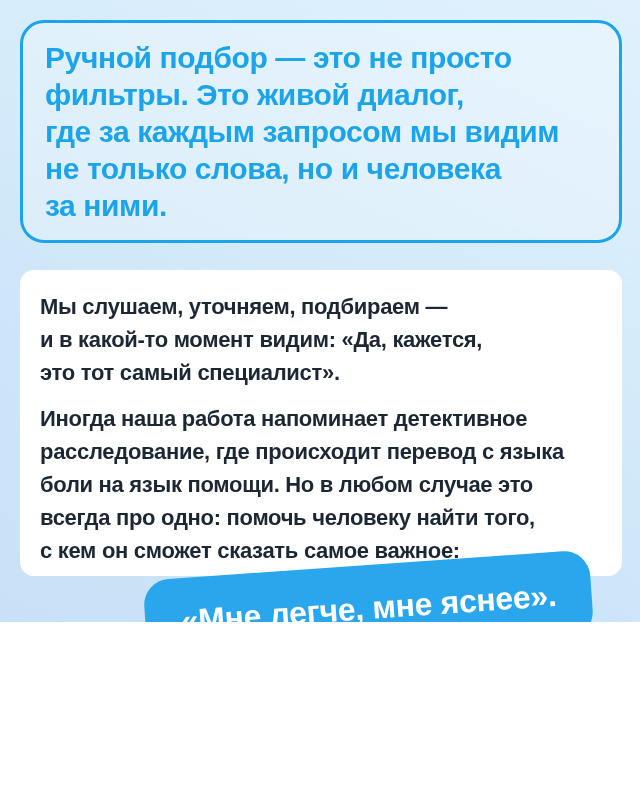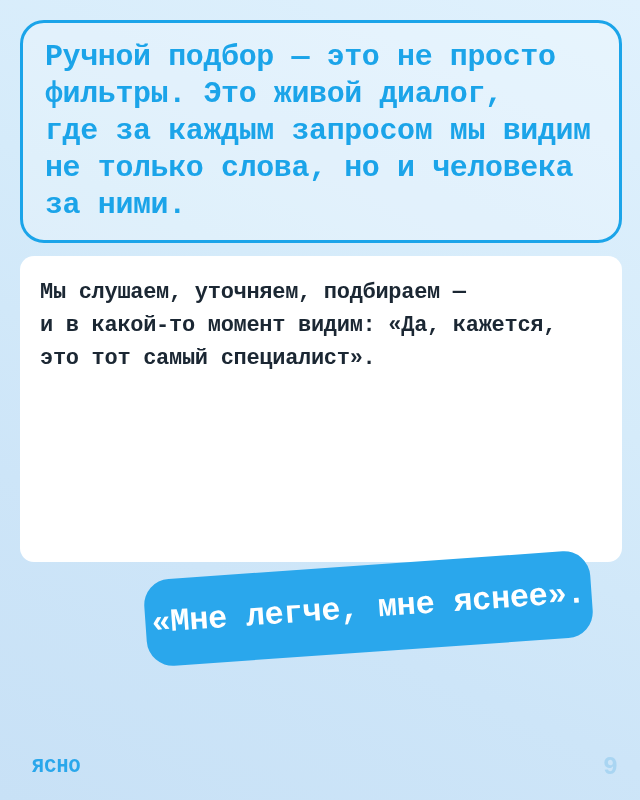--- a/index.html
+++ b/index.html
@@ -4,24 +4,23 @@
 <style>
   * { margin: 0; padding: 0; box-sizing: border-box; }
   html, body { width: 640px; height: 800px; }
   body {
     font-family: "Liberation Sans", sans-serif;
     overflow: hidden;
   }
   .page {
     position: relative;
     width: 640px;
-    height: 800px;
+    height: 622px;
     background: linear-gradient(205deg, #e0f1fd 0%, #d5ebfa 40%, #cde5f8 70%, #c8e1f6 100%);
     overflow: hidden;
-    font-family: Liberation Mono, monospace;
   }
   .header-card {
     position: absolute;
     left: 20px;
     top: 20px;
     width: 602px;
     height: 223px;
     border: 3px solid #1ba4e9;
     border-radius: 24px;
     background: rgba(255, 255, 255, 0.25);
@@ -31,21 +30,21 @@
     font-size: 30px;
     line-height: 37px;
     font-weight: bold;
     letter-spacing: -0.4px;
     color: #1ba4e9;
     white-space: pre-line;
   }
   .body-card {
     position: absolute;
     left: 20px;
-    top: 256px;
+    top: 270px;
     width: 602px;
     height: 306px;
     background: #ffffff;
     border-radius: 14px;
     padding: 20px 18px 16px 20px;
     z-index: 1;
   }
   .body-card p {
     font-size: 22px;
     line-height: 33px;
@@ -104,20 +103,25 @@
 фильтры. Это живой диалог,
 где за каждым запросом мы видим
 не только слова, но и человека
 за ними.</div>
   </div>
 
   <div class="body-card">
     <p>Мы слушаем, уточняем, подбираем —
 и в какой-то момент видим: «Да, кажется,
 это тот самый специалист».</p>
+    <p>Иногда наша работа напоминает детективное
+расследование, где происходит перевод с языка
+боли на язык помощи. Но в любом случае это
+всегда про одно: помочь человеку найти того,
+с кем он сможет сказать самое важное:</p>
   </div>
 
   <div class="quote-bubble">
     <span class="quote-text">«Мне легче, мне яснее».</span>
   </div>
 
   <div class="footer-logo">ЯСНО</div>
 
   <div class="page-number">9</div>
 

